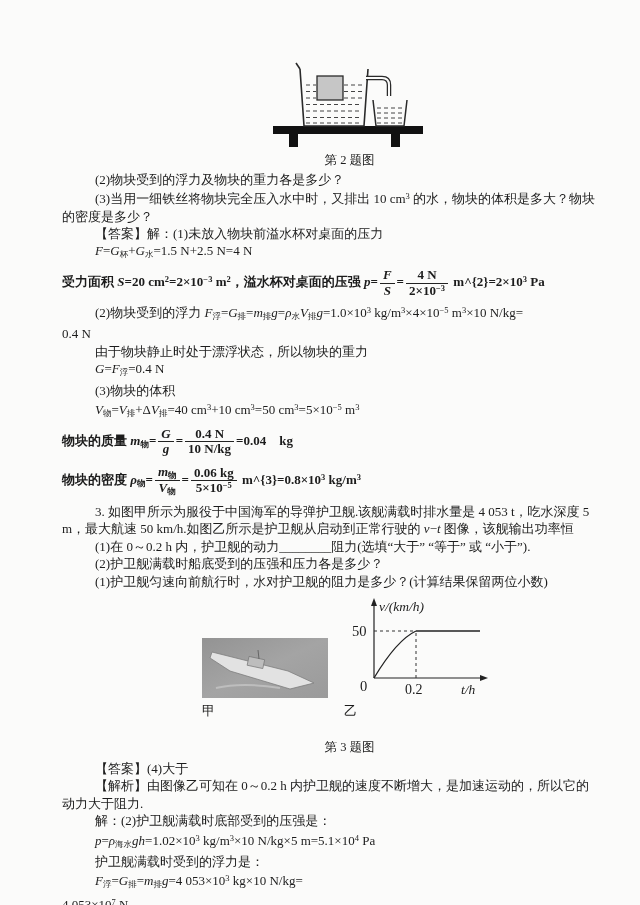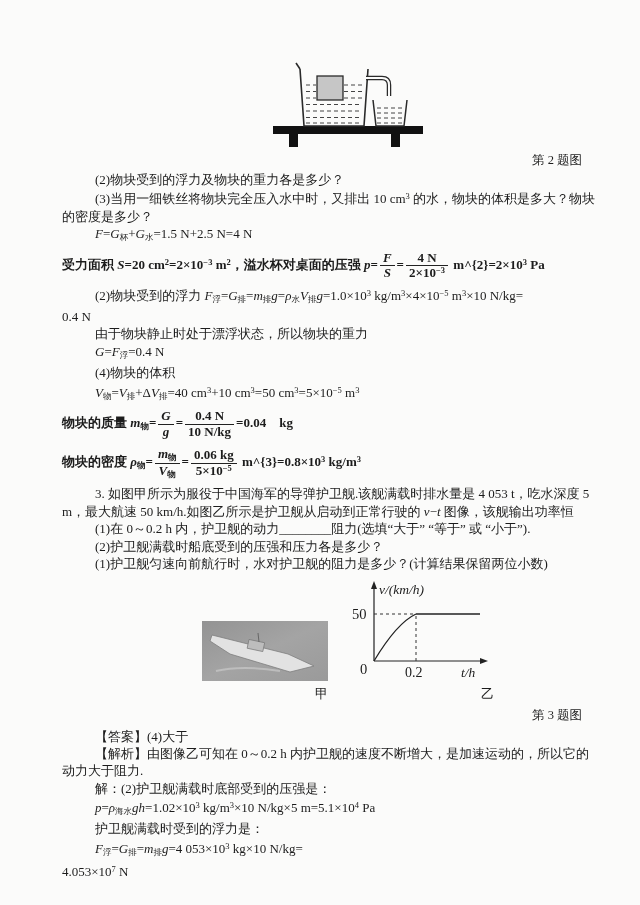--- a/index.html
+++ b/index.html
@@ -9,27 +9,27 @@
   .ln{line-height:17.4px;white-space:nowrap;}
   .ind{padding-left:33px;}
   .frl{padding:4px 0;line-height:normal;font-weight:bold;}
   sub{font-size:8.5px;vertical-align:-0.25em;}
   sup{font-size:8.5px;vertical-align:0.45em;}
   i{font-family:"Liberation Serif","DejaVu Serif",serif;}
   .fr{display:inline-block;text-align:center;vertical-align:middle;margin:0 2px;line-height:1.12;}
   .fr .n{display:block;border-bottom:1px solid #222;padding:0 3px;}
   .fr .d{display:block;padding:0 3px;}
   .fig2-wrap{text-align:center;padding-left:55px;margin-bottom:3px;}
-  .fig-caption{font-size:12.5px;line-height:15px;text-align:right;}
+  .fig-caption{font-size:12.5px;line-height:15px;text-align:center;}
   .fig2-wrap .fig-caption{margin-top:1px;}
   .fig3-row{display:flex;align-items:flex-end;padding-left:140px;gap:16px;margin-top:6px;}
-  .fig3-col{text-align:right;}
+  .fig3-col{text-align:left;}
   .fig3-label{font-size:13px;margin-top:4px;}
   .ship-photo{display:block;}
-  .cap3{margin:5px 0 5px 0;padding-left:55px;}
+  .cap3{margin:20px 0 5px 0;padding-left:55px;}
   svg{display:block;}
   .sec{margin-top:2px;}
 </style>
 </head>
 <body>
 
 <div class="page">
   <div class="content">
 
     <div class="fig2-wrap">
@@ -72,27 +72,28 @@
           <line x1="112" y1="67" x2="138" y2="67"></line>
         </g>
       </svg>
       <div class="fig-caption">第 2 题图</div>
     </div>
 
     <div class="sec">
       <div class="ln ind">(2)物块受到的浮力及物块的重力各是多少？</div>
       <div class="ln ind">(3)当用一细铁丝将物块完全压入水中时，又排出 10 cm<sup>3</sup> 的水，物块的体积是多大？物块</div>
       <div class="ln">的密度是多少？</div>
+      <div class="ln ind">【答案】解：(1)未放入物块前溢水杯对桌面的压力</div>
       <div class="ln ind"><i>F</i>=<i>G</i><sub>杯</sub>+<i>G</i><sub>水</sub>=1.5 N+2.5 N=4 N</div>
       <div class="ln ind frl">受力面积 <i>S</i>=20 cm<sup>2</sup>=2×10<sup>−3</sup> m<sup>2</sup>，溢水杯对桌面的压强 <i>p</i>=<span class="fr"><span class="n"><i>F</i></span><span class="d"><i>S</i></span></span>=<span class="fr"><span class="n">4 N</span><span class="d">2×10<sup>−3</sup></span></span> m^{2}=2×10<sup>3</sup> Pa</div>
       <div class="ln ind">(2)物块受到的浮力 <i>F</i><sub>浮</sub>=<i>G</i><sub>排</sub>=<i>m</i><sub>排</sub><i>g</i>=<i>ρ</i><sub>水</sub><i>V</i><sub>排</sub><i>g</i>=1.0×10<sup>3</sup> kg/m<sup>3</sup>×4×10<sup>−5</sup> m<sup>3</sup>×10 N/kg=</div>
       <div class="ln">0.4 N</div>
       <div class="ln ind">由于物块静止时处于漂浮状态，所以物块的重力</div>
       <div class="ln ind"><i>G</i>=<i>F</i><sub>浮</sub>=0.4 N</div>
-      <div class="ln ind">(4)物块的体积</div>
+      <div class="ln ind">(3)物块的体积</div>
       <div class="ln ind"><i>V</i><sub>物</sub>=<i>V</i><sub>排</sub>+Δ<i>V</i><sub>排</sub>=40 cm<sup>3</sup>+10 cm<sup>3</sup>=50 cm<sup>3</sup>=5×10<sup>−5</sup> m<sup>3</sup></div>
       <div class="ln ind frl">物块的质量 <i>m</i><sub>物</sub>=<span class="fr"><span class="n"><i>G</i></span><span class="d"><i>g</i></span></span>=<span class="fr"><span class="n">0.4 N</span><span class="d">10 N/kg</span></span>=0.04　kg</div>
       <div class="ln ind frl">物块的密度 <i>ρ</i><sub>物</sub>=<span class="fr"><span class="n"><i>m</i><sub>物</sub></span><span class="d"><i>V</i><sub>物</sub></span></span>=<span class="fr"><span class="n">0.06 kg</span><span class="d">5×10<sup>−5</sup></span></span> m^{3}=0.8×10<sup>3</sup> kg/m<sup>3</sup></div>
     </div>
 
     <div class="sec">
       <div class="ln ind">3. 如图甲所示为服役于中国海军的导弹护卫舰.该舰满载时排水量是 4 053 t，吃水深度 5</div>
       <div class="ln">m，最大航速 50 km/h.如图乙所示是护卫舰从启动到正常行驶的 <i>v</i>−<i>t</i> 图像，该舰输出功率恒</div>
       <div class="ln ind">(1)在 0～0.2 h 内，护卫舰的动力________阻力(选填“大于” “等于” 或 “小于”).</div>
       <div class="ln ind">(2)护卫舰满载时船底受到的压强和压力各是多少？</div>

